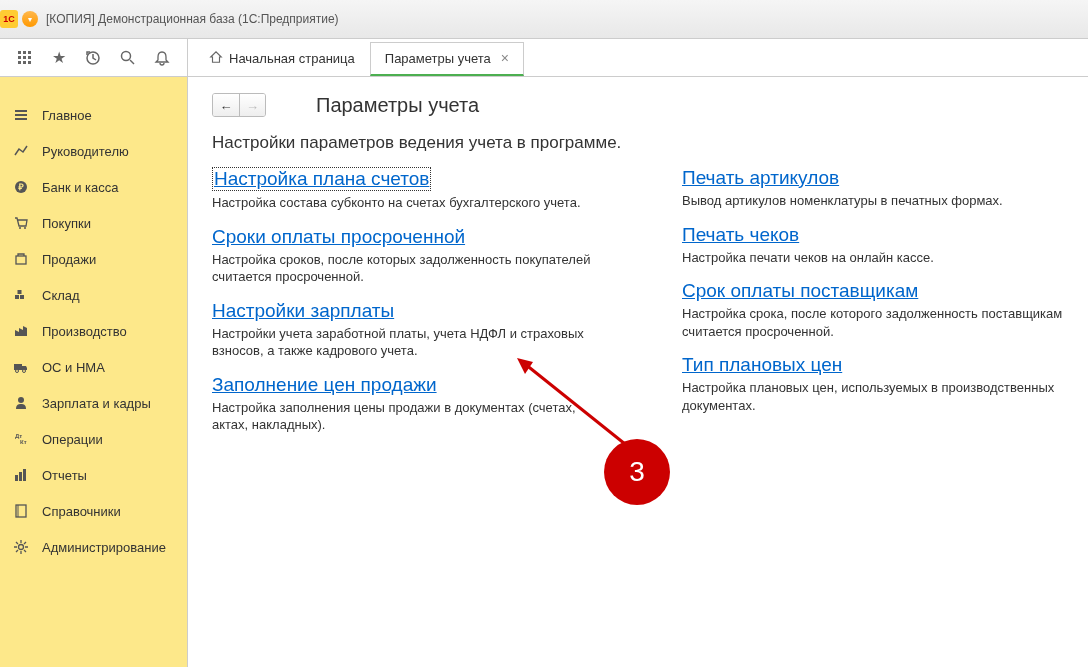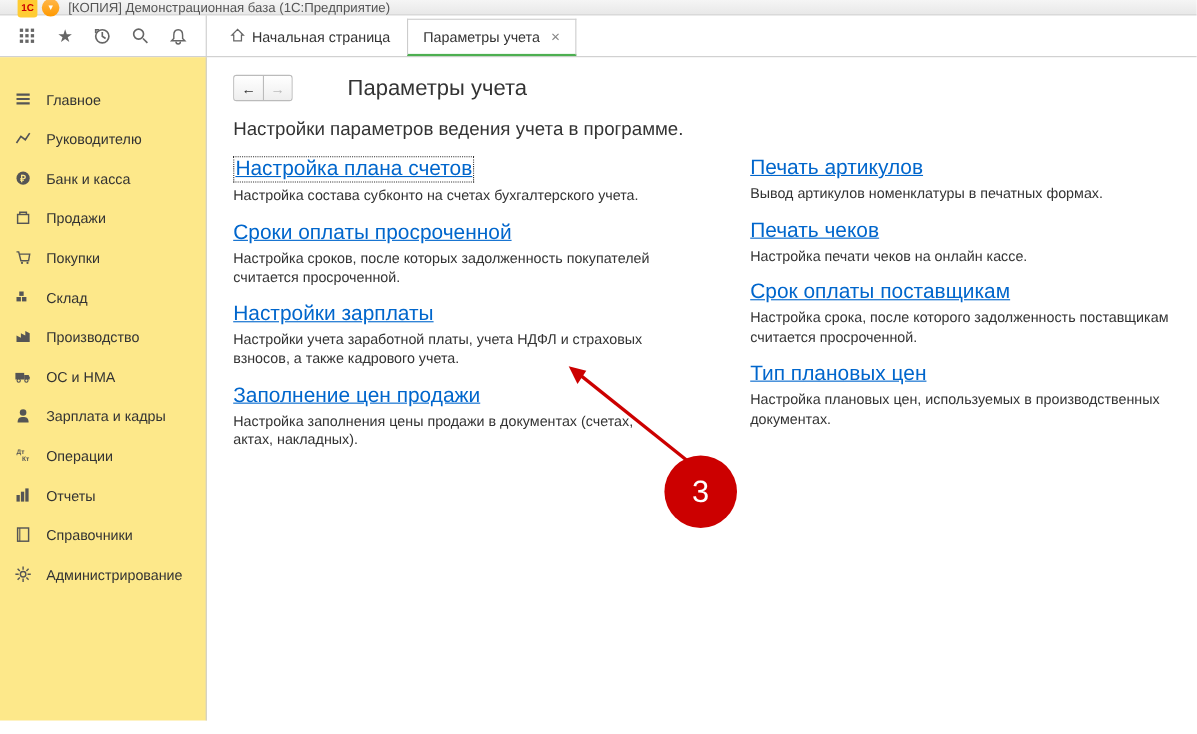--- a/index.html
+++ b/index.html
@@ -7,26 +7,26 @@
       font-family: Arial, sans-serif;
       font-size: 13px;
       color: #333;
       background: #fff;
       width: 1088px;
       height: 667px;
       overflow: hidden;
       position: relative;
     }
     .titlebar {
-      height: 14px;
+      height: 39px;
       background: linear-gradient(to bottom, #f5f5f5, #e8e8e8);
       border-bottom: 1px solid #ccc;
       display: flex;
       align-items: center;
-      padding: 0 16px;
+      padding: 0 0;
       gap: 4px;
     }
     .titlebar-icon {
       width: 18px;
       height: 18px;
       background: #ffcc33;
       border-radius: 3px;
       font-size: 9px;
       font-weight: bold;
       color: #c00;
@@ -316,35 +316,35 @@
           <svg width="16" height="16" viewBox="0 0 16 16">
             <circle cx="8" cy="8" r="6" fill="#555"></circle>
             <text x="8" y="11" text-anchor="middle" fill="#fde88a" font-size="9" font-weight="bold">₽</text>
           </svg>
         </span>
       <span>Банк и касса</span>
     </div>
     <div class="sidebar-item">
       <span class="sidebar-icon">
           <svg width="16" height="16" viewBox="0 0 16 16">
-            <rect x="3" y="5" width="10" height="8" fill="none" stroke="#555" stroke-width="1.3"></rect>
-            <path d="M5 5 L5 3 L11 3 L11 5" fill="none" stroke="#555" stroke-width="1.3"></path>
-          </svg>
-        </span>
-      <span>Продажи</span>
-    </div>
-    <div class="sidebar-item">
-      <span class="sidebar-icon">
-          <svg width="16" height="16" viewBox="0 0 16 16">
             <path d="M2 3 L4 3 L6 11 L13 11 L14 5 L5 5" fill="none" stroke="#555" stroke-width="1.3"></path>
             <circle cx="7" cy="13" r="1" fill="#555"></circle>
             <circle cx="12" cy="13" r="1" fill="#555"></circle>
           </svg>
         </span>
       <span>Покупки</span>
+    </div>
+    <div class="sidebar-item">
+      <span class="sidebar-icon">
+          <svg width="16" height="16" viewBox="0 0 16 16">
+            <rect x="3" y="5" width="10" height="8" fill="none" stroke="#555" stroke-width="1.3"></rect>
+            <path d="M5 5 L5 3 L11 3 L11 5" fill="none" stroke="#555" stroke-width="1.3"></path>
+          </svg>
+        </span>
+      <span>Продажи</span>
     </div>
     <div class="sidebar-item">
       <span class="sidebar-icon">
           <svg width="16" height="16" viewBox="0 0 16 16">
             <rect x="2" y="8" width="4" height="4" fill="#555"></rect>
             <rect x="7" y="8" width="4" height="4" fill="#555"></rect>
             <rect x="4.5" y="3" width="4" height="4" fill="#555"></rect>
           </svg>
         </span>
       <span>Склад</span>

